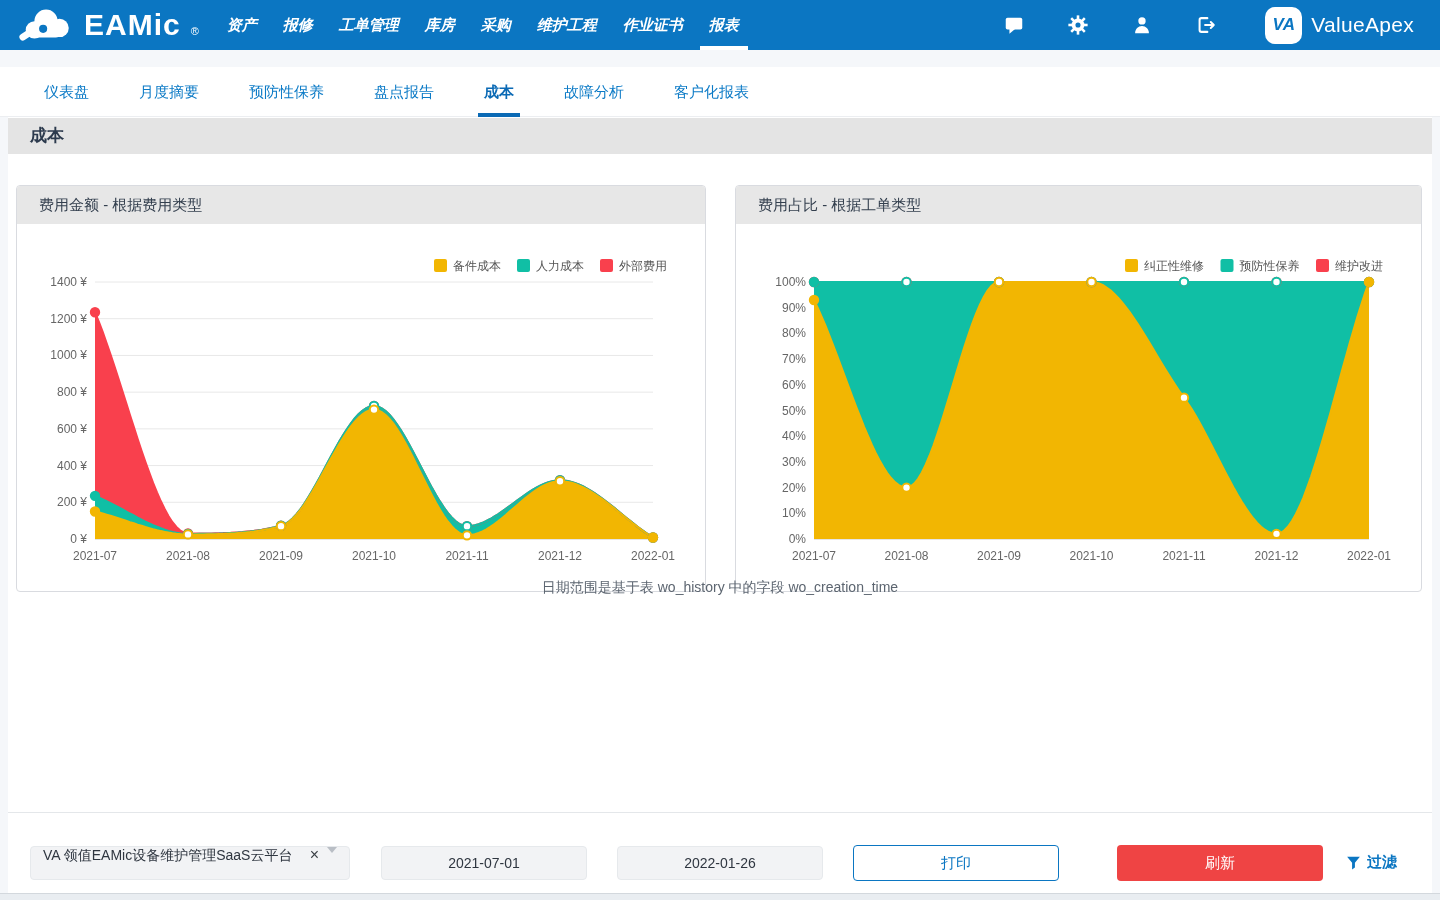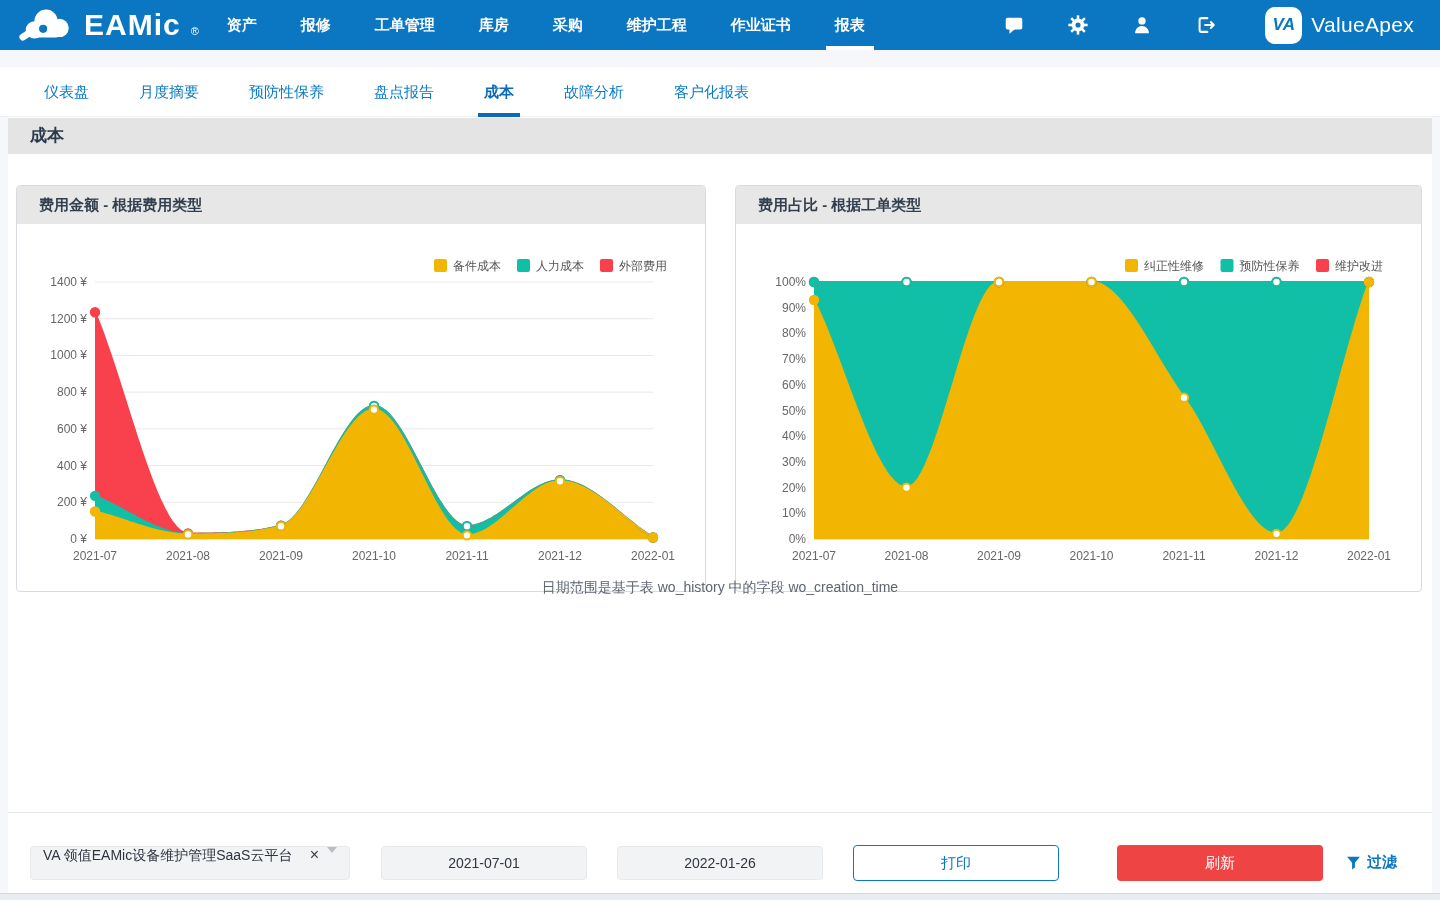--- a/index.html
+++ b/index.html
@@ -4,21 +4,21 @@
 <style>
   * { box-sizing: border-box; margin: 0; padding: 0; }
   html,body { width:1440px; height:900px; overflow:hidden; }
   body { font-family:"Liberation Sans","DejaVu Sans",sans-serif; background:#f5f7fa; position:relative; color:#333; }
 
   
   .navbar { position:absolute; left:0; top:0; width:1440px; height:50px; background:#0b76c2; display:flex; align-items:center; z-index:20; }
   .logo { display:flex; align-items:flex-start; margin-left:18px; height:50px; align-items:center;gap:8px; }
   .logo-text { color:#fff; font-size:30px; font-weight:700; letter-spacing:1px; line-height:50px; }
   .logo-reg { color:#fff; font-size:11px; vertical-align:top; position:relative; top:6px; margin-left:2px; }
-  .nav-menu { display:flex; gap:44px; margin-left:28px; height:50px; align-items:center; }
+  .nav-menu { display:flex; gap:26px; margin-left:28px; height:50px; align-items:center;font-style:italic; }
   .nav-item { color:#fff; font-size:15px; font-weight:600; position:relative; height:50px; line-height:50px; cursor:pointer; white-space:nowrap; }
   .nav-item.active::after { content:""; position:absolute; left:-9px; right:-9px; bottom:0; height:4px; background:#fff; }
   .nav-right { margin-left:auto; display:flex; align-items:center; gap:42px; margin-right:26px; }
   .nav-icon { width:22px; height:22px; display:flex; align-items:center; justify-content:center; cursor:pointer; }
   .brand { display:flex; align-items:center; gap:9px; margin-left:6px; }
   .brand-badge { width:37px; height:37px; background:#fff; border-radius:10px; display:flex; align-items:center; justify-content:center; color:#0b76c2; font-weight:700; font-style:italic; font-size:17px; }
   .brand-name { color:#fff; font-size:21px; font-weight:500; letter-spacing:0.3px; }
 
   
   .tabbar { position:absolute; left:0; top:50px; width:1440px; height:50px; background:#fff; display:flex; align-items:center; padding-left:44px; gap:50px; border-bottom:1px solid #eceef1; z-index:10;margin-top:17px; }
@@ -27,21 +27,21 @@
   .tab.active::after { content:""; position:absolute; left:-6px; right:-6px; bottom:0; height:4px; background:#0b6ab5; }
 
   
   .panel { position:absolute; left:8px; top:110px; width:1424px; height:783px; background:#fff; }
   .section-bar { position:absolute; left:8px; top:118px; width:1424px; height:36px; background:#e4e4e4; line-height:36px; padding-left:22px; font-size:17px; font-weight:700; color:#2c3a4d; }
 
   
   .card { position:absolute; top:185px; background:#fff; border:1px solid #d9dbe0; border-radius:4px; overflow:hidden; }
   .card-left  { left:16px;  width:690px; height:407px; }
   .card-right { left:735px; width:687px; height:407px; }
-  .card-header { height:38px; line-height:38px; background:#e7e7e7; padding-left:22px; font-size:15px; font-weight:700; color:#333f4e; }
+  .card-header { height:38px; line-height:38px; background:#e7e7e7; padding-left:22px; font-size:15px; font-weight:400; color:#333f4e; }
   .chart-body { height:369px; width:100%; }
 
   .footnote { position:absolute; left:0; top:579px; width:1440px; text-align:center; font-size:14px; color:#5c6570; }
 
   
   .filterbar { position:absolute; left:8px; top:812px; width:1424px; height:81px; background:#fff; border-top:1px solid #e4e7ea; }
   .bottom-strip { position:absolute; left:0; top:893px; width:1440px; height:7px; background:#e9edf1; border-top:1px solid #d3d8dd; }
   .f-label { position:absolute; top:13px; font-size:12px; color:#a16207;margin-top:29px; }
   .f-box { position:absolute; top:33px; height:34px; background:#f2f3f5; border:1px solid #e6e9ec; border-radius:4px; font-size:14px; color:#2f3640; }
   .loc-select { left:22px; width:320px; display:flex; padding-left:12px; cursor:pointer; }

